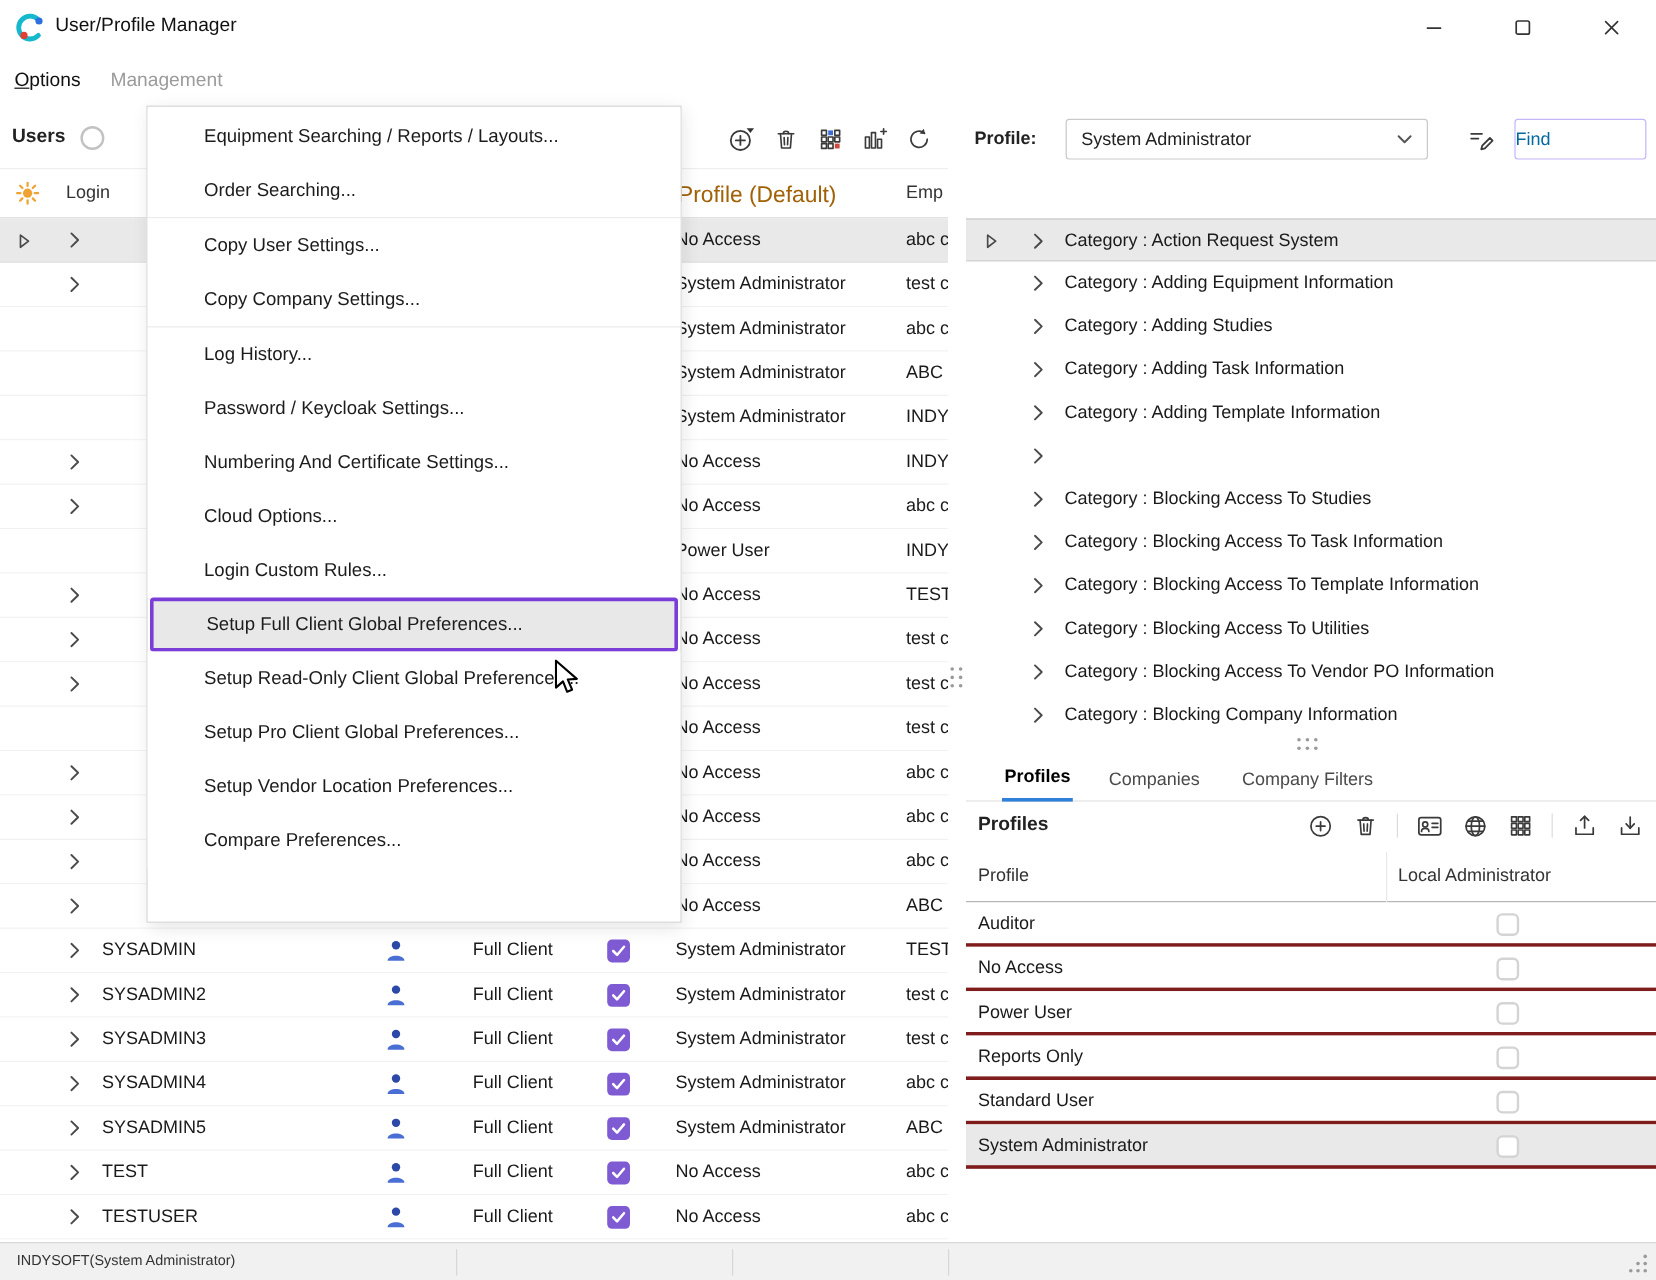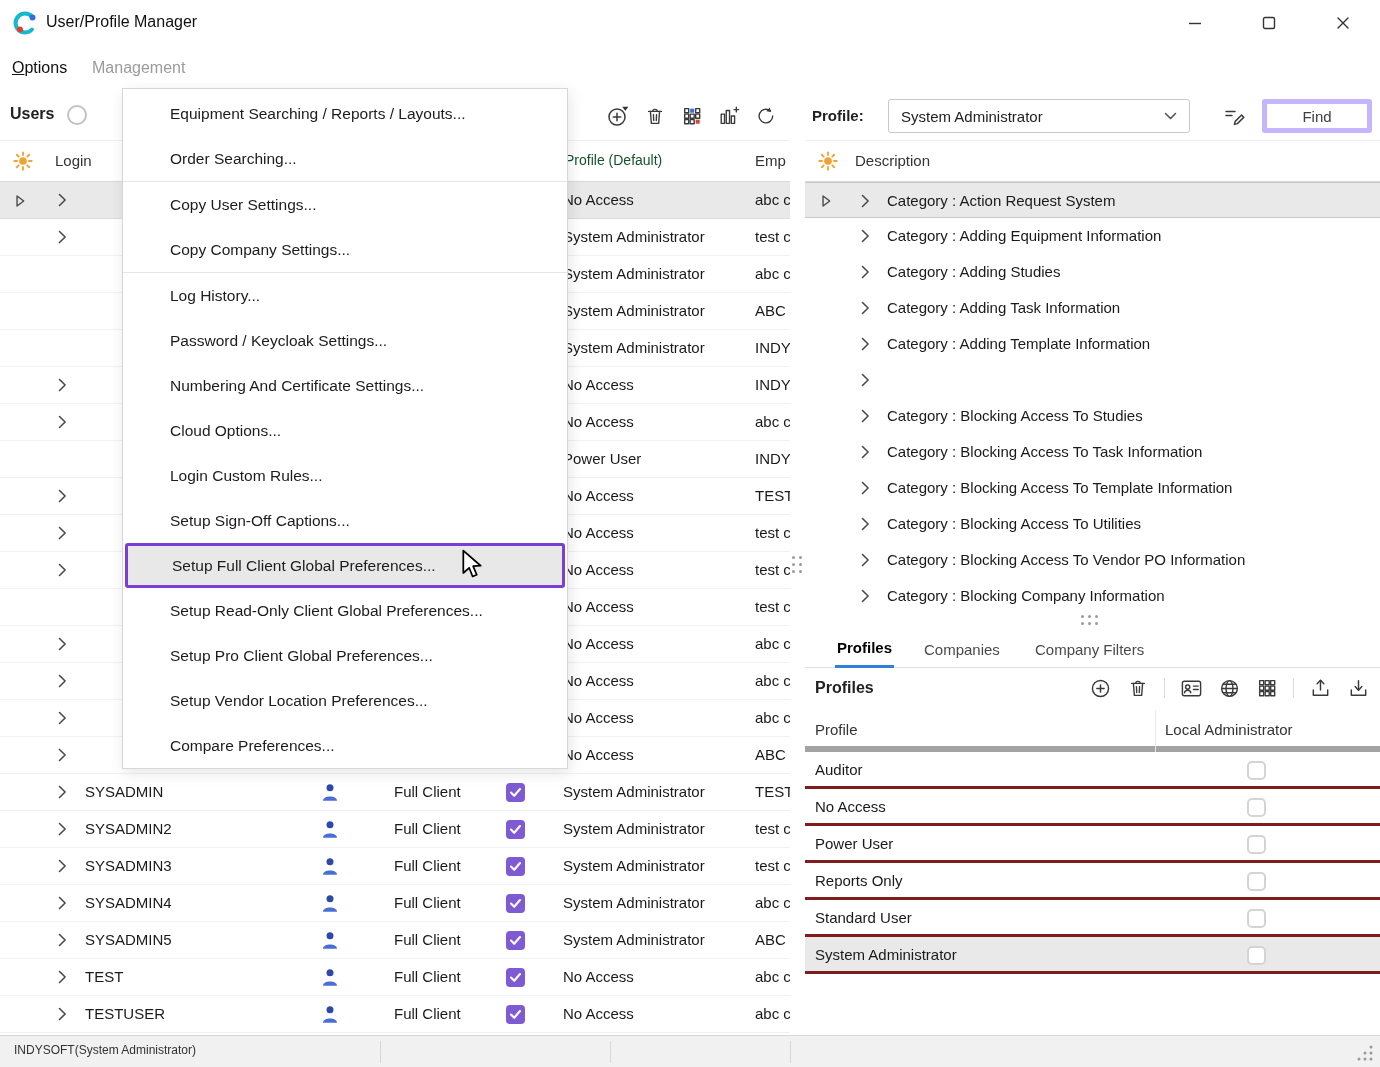--- a/index.html
+++ b/index.html
@@ -25,21 +25,21 @@
   .users-title { position:absolute; left:10px; top:105px; font-size:16px; font-weight:600; color:#222; }
   .users-toggle { position:absolute; left:67px; top:105px; width:20px; height:20px; border:2px solid #c2c2c2; border-radius:50%; background:#fff; }
   .toolbar-left { position:absolute; left:606px; top:103px; height:26px; display:flex; align-items:center; gap:13px; }
   .tool-icon { width:24px; height:24px; display:flex; align-items:center; justify-content:center; }
   .tb-sep { width:1px; height:20px; background:#dcdcdc; }
 
   .lt-header { position:absolute; left:0; top:140px; width:790px; height:42px; background:#fff;
                border-top:1px solid #efefef; border-bottom:1px solid #d9d9d9; }
   .hdr-sun { position:absolute; left:12px; top:9px; }
   .hdr-login { position:absolute; left:55px; top:11px; font-size:15px; color:#333; }
-  .hdr-profile { position:absolute; left:565px; top:11px; font-size:14px; color:#14532d; }
+  .hdr-profile { position:absolute; left:565px; top:11px; font-size:19px; color:#a16207; }
   .hdr-emp { position:absolute; left:755px; top:11px; font-size:15px; color:#333; }
 
   #users-rows { position:absolute; left:0; top:182px; width:790px; height:851px; overflow:hidden; }
   .lt-row { position:relative; height:37px; border-bottom:1px solid #f1f1f1; background:#fff; }
   .lt-row.selected { background:#e9e9e9; border-bottom:1px solid #dcdcdc; }
   .cell-expander { position:absolute; left:15px; top:12px; }
   .cell-chevron { position:absolute; left:57px; top:10px; }
   .cell-login { position:absolute; left:85px; top:9px; font-size:15px; }
   .cell-person { position:absolute; left:320px; top:7px; }
   .cell-license { position:absolute; left:394px; top:9px; font-size:15px; }
@@ -52,43 +52,43 @@
   .vsplit-dots { position:absolute; left:792px; top:556px; display:grid; grid-template-columns:3px 3px; gap:4px; }
   .hsplit-dots { position:absolute; left:1081px; top:615px; display:grid; grid-template-columns:3px 3px 3px; gap:4px; }
   .grip-dot { width:3px; height:3px; border-radius:50%; background:#9a9a9a; }
 
   
   .profile-label { position:absolute; left:812px; top:107px; font-size:15px; font-weight:700; color:#222; }
   .profile-select { position:absolute; left:888px; top:99px; width:302px; height:34px; border:1px solid #c9c9c9; border-radius:3px;
                     display:flex; align-items:center; padding:0 12px; font-size:15px; color:#222; background:#fff; }
   .dd-chev { margin-left:auto; display:flex; }
   .edit-icon { position:absolute; left:1220px; top:104px; width:28px; height:26px; display:flex; align-items:center; justify-content:center; }
-  .find-box { position:absolute; left:1262px; top:99px; width:110px; height:34px; border:5px solid #c4b5fd; border-radius:3px;
-              display:flex; align-items:center; justify-content:center; font-size:15px; color:#404040; background:#fff; }
+  .find-box { position:absolute; left:1262px; top:99px; width:110px; height:34px; border:1px solid #c4b5fd; border-radius:3px;
+              display:flex; align-items:center; justify-content:flex-start; font-size:15px; color:#0369a1; background:#fff; }
 
   .rt-header { position:absolute; left:805px; top:140px; width:575px; height:42px;
                border-top:1px solid #efefef; border-bottom:1px solid #d9d9d9; background:#fff; }
   .rt-hdr-sun { position:absolute; left:12px; top:9px; }
   .rt-hdr-desc { position:absolute; left:50px; top:11px; font-size:15px; color:#333; }
 
   #category-rows { position:absolute; left:805px; top:182px; width:575px; }
   .rt-row { position:relative; height:36px; font-size:15px; background:#fff; }
   .rt-row.selected { background:#e9e9e9; border-top:1px solid #c9c9c9; border-bottom:1px solid #c9c9c9; }
   .rt-expander { position:absolute; left:16px; top:11px; }
   .rt-chevron { position:absolute; left:55px; top:10px; }
   .rt-label { position:absolute; left:82px; top:9px; }
 
   
   .tabs { position:absolute; left:805px; top:630px; width:575px; height:38px; border-bottom:1px solid #e2e2e2; background:#fff; }
   .tab { position:absolute; top:0; height:38px; display:flex; align-items:center; font-size:15px; color:#4a4a4a; padding:0 2px; }
   .tab.active { color:#000; font-weight:600; border-bottom:3px solid #2f80d8; }
   .section-title { position:absolute; left:815px; top:679px; font-size:16px; font-weight:700; color:#222; }
   .bottom-toolbar { position:absolute; left:1088px; top:675px; height:26px; display:flex; align-items:center; gap:14px; }
 
-  .bt-header { position:absolute; left:805px; top:710px; width:575px; height:42px; border-bottom:6px solid #a3a3a3; background:#fff; }
+  .bt-header { position:absolute; left:805px; top:710px; width:575px; height:42px; border-bottom:1px solid #a3a3a3; background:#fff; }
   .bt-h-profile { position:absolute; left:10px; top:11px; font-size:15px; color:#333; }
   .bt-h-admin { position:absolute; left:360px; top:11px; font-size:15px; color:#333; }
   .bt-colline { position:absolute; left:1155px; top:710px; width:1px; height:264px; background:#e9e9e9; }
 
   #profile-rows { position:absolute; left:805px; top:752px; width:575px; }
   .bt-row { position:relative; height:37px; border-bottom:3px solid #7f1d1d; font-size:15px; background:#fff; }
   .bt-row.selected { background:#e9e9e9; }
   .bt-name { position:absolute; left:10px; top:9px; }
   .bt-checkbox { position:absolute; left:442px; top:9px; width:19px; height:19px; border:2px solid #d4d4d4; border-radius:5px; background:#fff; }
 
@@ -465,38 +465,20 @@
     <svg width="24" height="24" viewBox="0 0 24 24" fill="none" stroke="#3a3a3a" stroke-width="1.5" stroke-linecap="round" stroke-linejoin="round">
         <path d="M4 6.5 h9"></path>
         <path d="M4 10.5 h6"></path>
         <path d="M13.2 16.4 L19.6 10 l2.2 2.2 L15.4 18.6 l-3 .8 z"></path>
       </svg>
   </span>
   <div class="find-box">
     <span>Find</span>
   </div>
 
-  <div class="rt-header">
-    <span class="rt-hdr-sun">
-      <svg width="22" height="22" viewBox="0 0 24 24">
-          <circle cx="12" cy="12" r="4.2" fill="#f0a332"></circle>
-          <g stroke="#f0a332" stroke-width="2" stroke-linecap="round">
-            <path d="M12 2.5 v3"></path>
-            <path d="M12 18.5 v3"></path>
-            <path d="M2.5 12 h3"></path>
-            <path d="M18.5 12 h3"></path>
-            <path d="M5.2 5.2 l2.1 2.1"></path>
-            <path d="M16.7 16.7 l2.1 2.1"></path>
-            <path d="M18.8 5.2 l-2.1 2.1"></path>
-            <path d="M7.3 16.7 l-2.1 2.1"></path>
-          </g>
-        </svg>
-    </span>
-    <span class="rt-hdr-desc">Description</span>
-  </div>
   <div id="category-rows">
       <div class="rt-row selected">
         <span class="rt-expander"><svg width="11" height="14" viewBox="0 0 10 13">
             <path d="M1.8 1.8 L8 6.5 L1.8 11.2 Z" fill="none" stroke="#4a4a4a" stroke-width="1.3" stroke-linejoin="round"></path>
           </svg></span>
         <span class="rt-chevron"><svg width="11" height="16" viewBox="0 0 10 16">
             <path d="M2 2.5 L7.6 8 L2 13.5" fill="none" stroke="#4a4a4a" stroke-width="1.6" stroke-linecap="round" stroke-linejoin="round"></path>
           </svg></span>
         <span class="rt-label">Category : Action Request System</span>
       </div>
@@ -701,21 +683,20 @@
       <div class="menu-item">Order Searching...</div>
       <div class="menu-sep"></div>
       <div class="menu-item">Copy User Settings...</div>
       <div class="menu-item">Copy Company Settings...</div>
       <div class="menu-sep"></div>
       <div class="menu-item">Log History...</div>
       <div class="menu-item">Password / Keycloak Settings...</div>
       <div class="menu-item">Numbering And Certificate Settings...</div>
       <div class="menu-item">Cloud Options...</div>
       <div class="menu-item">Login Custom Rules...</div>
-      <div class="menu-item">Setup Sign-Off Captions...</div>
       <div class="menu-item highlighted">Setup Full Client Global Preferences...</div>
       <div class="menu-item">Setup Read-Only Client Global Preferences...</div>
       <div class="menu-item">Setup Pro Client Global Preferences...</div>
       <div class="menu-item">Setup Vendor Location Preferences...</div>
       <div class="menu-item">Compare Preferences...</div>
     </div>
 
   <div class="cursor">
     <svg width="22" height="30" viewBox="0 0 13 19">
         <path d="M1 1 L1 15.2 L4.7 11.9 L6.9 17.4 L9.5 16.3 L7.2 10.9 L12 10.6 Z" fill="#fff" stroke="#000" stroke-width="1.1" stroke-linejoin="round"></path>

